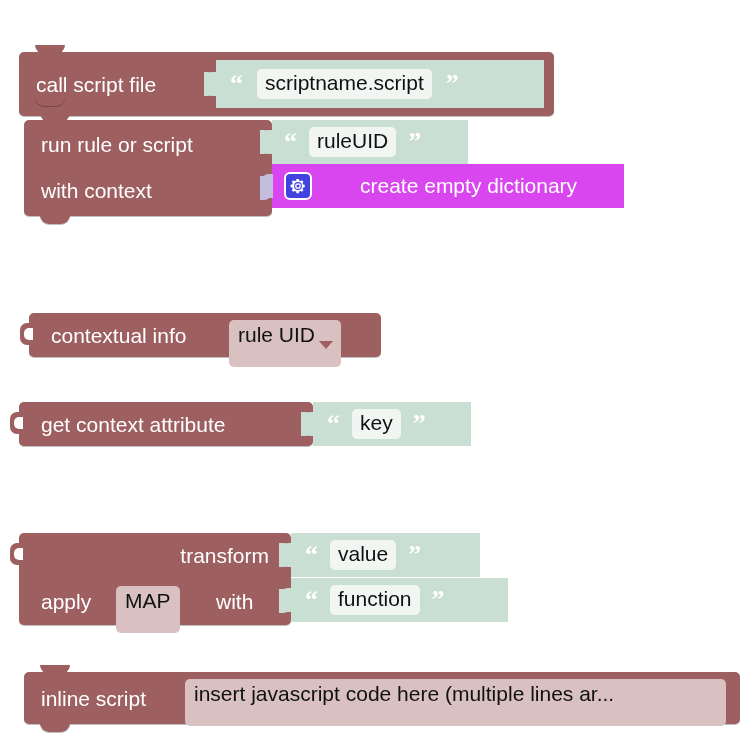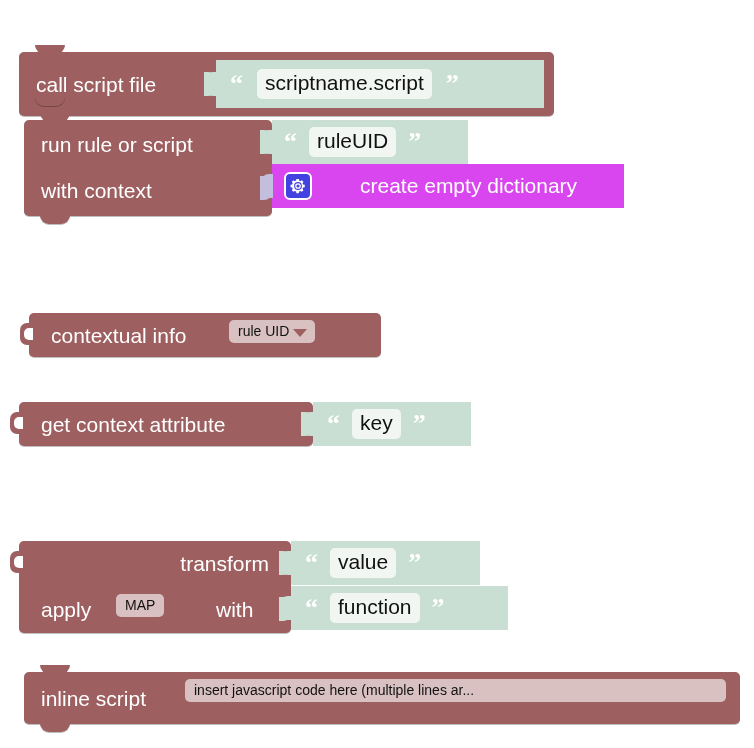--- a/index.html
+++ b/index.html
@@ -138,23 +138,23 @@
     padding: 2px 8px 3px 8px;
     white-space: nowrap;
     line-height: 1.15;
   }
 
   
   .field-pink {
     position: absolute;
     background: #d9c1c1;
     color: #111111;
-    font-size: 14px;
+    font-size: 21px;
     border-radius: 5px;
-    padding: 3px 9px 4px 9px;
+    padding: 3px 9px 20px 9px;
     white-space: nowrap;
     line-height: 1.15;
     box-sizing: border-box;
   }
   .field-pink.dd { padding-right: 26px; }
 
   
   .dd-arrow {
     position: absolute;
     right: 8px;
@@ -256,21 +256,21 @@
   <div class="socket mint" style="left:282px; top:10px;"></div>
 
   <div class="val mint" style="left:294px; top:0px; width:158px; height:44px;">
     <div class="val-tab mint"></div>
     <span class="quote" style="margin-left:14px;">“</span>
     <span class="field-light" style="margin-left:12px;">key</span>
     <span class="quote" style="margin-left:12px;">”</span>
   </div>
 </div>
 
-<div class="block" style="left:19px; top:533px; width:470px; height:92px;margin-top:8px;">
+<div class="block" style="left:19px; top:533px; width:470px; height:92px;">
 
   <div class="stmt-body" style="left:0; top:0; width:272px; height:92px;"></div>
   <div class="out-plug" style="top:10px;"></div>
 
   <div class="lbl right" style="left:0; width:250px; top:12px;">transform</div>
 
   <div class="lbl" style="left:22px; top:58px;">apply</div>
 
   <div class="field-pink" style="left:97px; top:53px;">
     <span>MAP</span>

